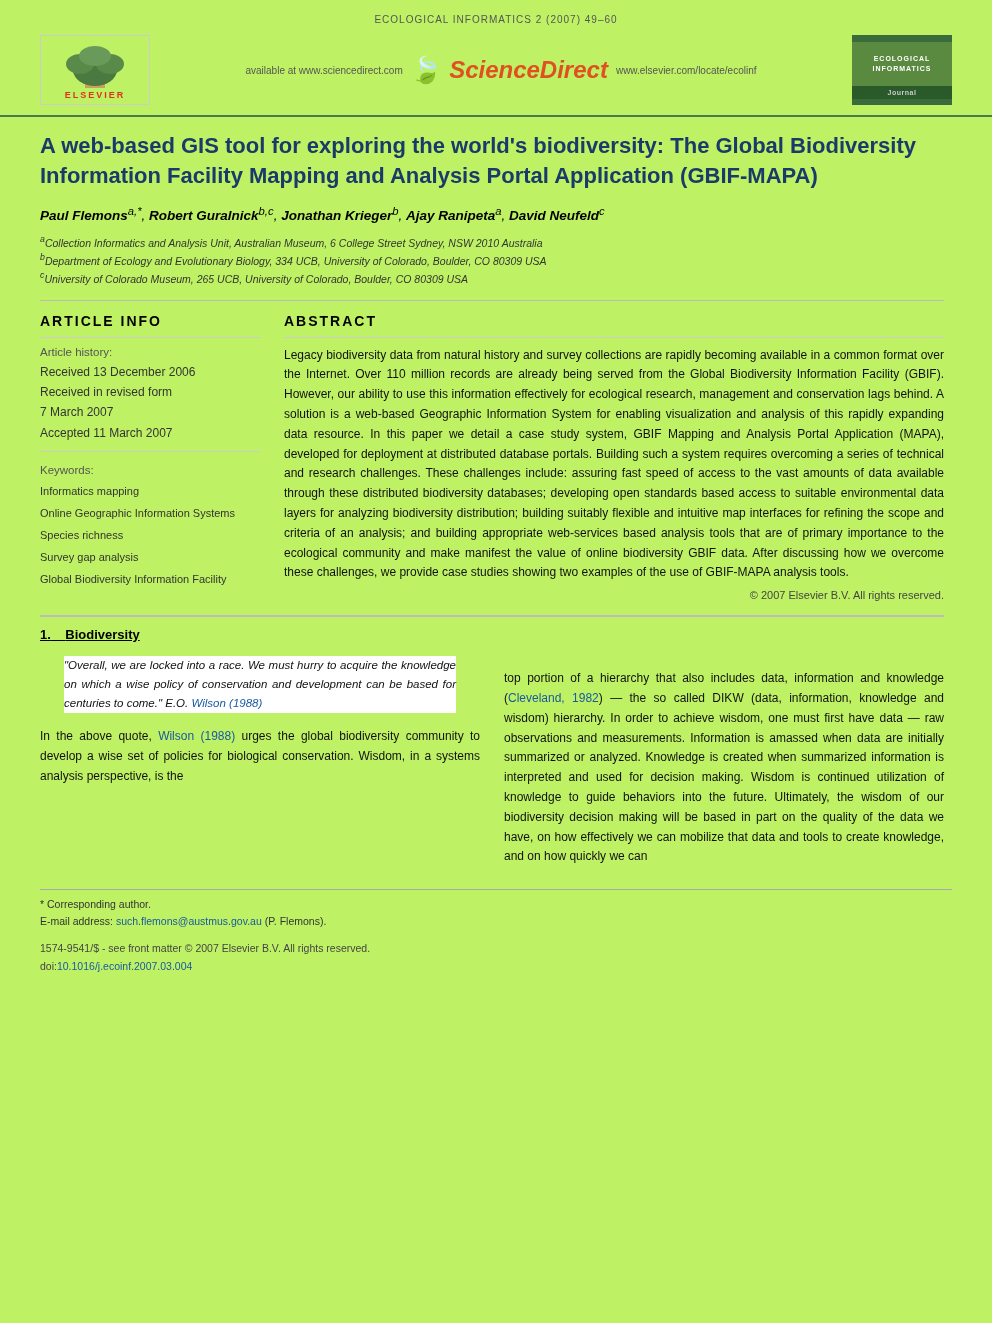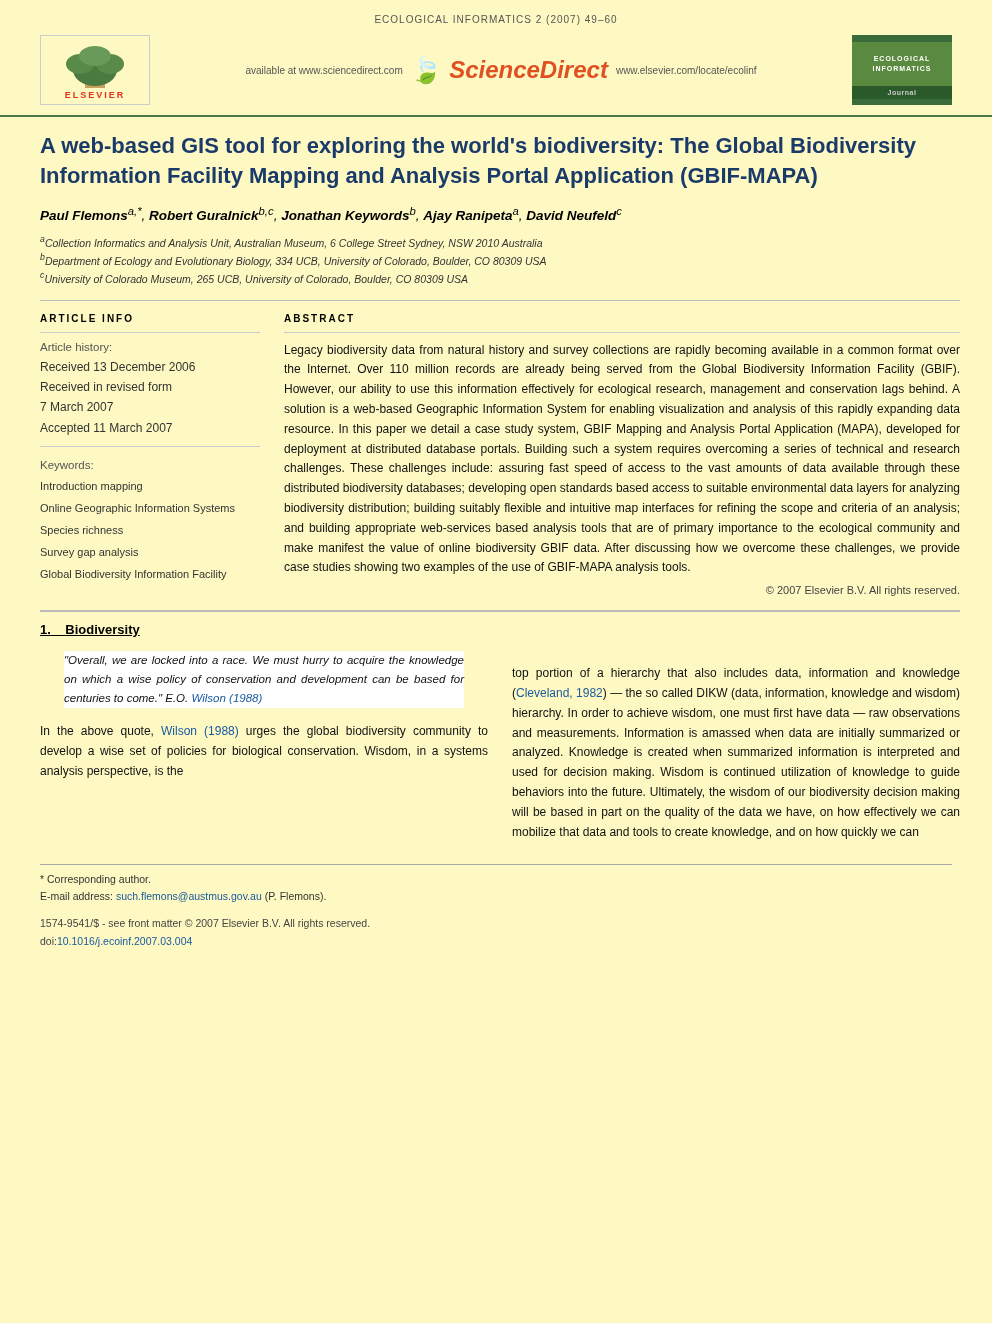--- a/index.html
+++ b/index.html
@@ -7,21 +7,21 @@
       background: #fff;
       font-family: 'Times New Roman', Times, serif;
       font-size: 13px;
       color: #000;
       width: 992px;
       min-height: 1323px;
     }
     .page {
       width: 992px;
       min-height: 1323px;
-      background: #fef9c3;
+      background: #bef264;
       padding: 0;
     }
     
     .journal-header {
       border-bottom: 2px solid #4a7a4a;
       padding: 8px 40px 0 40px;
     }
     .journal-top-bar {
       text-align: center;
       font-size: 10px;
@@ -97,21 +97,21 @@
       font-size: 8px;
       font-family: Arial, sans-serif;
       font-weight: bold;
       letter-spacing: 0.5px;
       text-align: center;
       position: relative;
       overflow: hidden;
     }
     
     .main-content {
-      padding: 14px 32px 0 40px;
+      padding: 14px 48px 0 40px;
     }
     .article-title {
       font-size: 22px;
       font-weight: bold;
       color: #1a3a6a;
       line-height: 1.35;
       margin-bottom: 14px;
       font-family: Arial, sans-serif;
     }
     .authors {
@@ -145,21 +145,21 @@
       min-width: 220px;
       font-size: 11.5px;
       font-family: Arial, sans-serif;
     }
     .right-col {
       flex: 1;
       font-size: 12px;
       font-family: Arial, sans-serif;
     }
     .section-heading {
-      font-size: 10px;
+      font-size: 14px;
       letter-spacing: 2px;
       font-weight: bold;
       font-family: Arial, sans-serif;
       text-transform: uppercase;
       margin-bottom: 8px;
       color: #000;
     }
     .article-history h4 {
       font-weight: normal;
       font-size: 11.5px;
@@ -311,21 +311,21 @@
         </div>
       </div>
     </div>
   </div>
 
   <div class="main-content">
 
     <h1 class="article-title">A web-based GIS tool for exploring the world's biodiversity: The Global Biodiversity Information Facility Mapping and Analysis Portal Application (GBIF-MAPA)</h1>
 
     <p class="authors">
-      <em><b>Paul Flemons</b><sup>a,</sup><sup>*</sup>, <b>Robert Guralnick</b><sup>b,c</sup>, <b>Jonathan Keywords</b><sup>b</sup>, <b>Ajay Ranipeta</b><sup>a</sup>, <b>David Neufeld</b><sup>c</sup></em>
+      <em><b>Paul Flemons</b><sup>a,</sup><sup>*</sup>, <b>Robert Guralnick</b><sup>b,c</sup>, <b>Jonathan Krieger</b><sup>b</sup>, <b>Ajay Ranipeta</b><sup>a</sup>, <b>David Neufeld</b><sup>c</sup></em>
     </p>
 
     <div class="affiliations">
       <p><sup>a</sup><span>Collection Informatics and Analysis Unit, Australian Museum, 6 College Street Sydney, NSW 2010 Australia</span></p>
       <p><sup>b</sup><span>Department of Ecology and Evolutionary Biology, 334 UCB, University of Colorado, Boulder, CO 80309 USA</span></p>
       <p><sup>c</sup><span>University of Colorado Museum, 265 UCB, University of Colorado, Boulder, CO 80309 USA</span></p>
     </div>
 
     <hr class="divider-line">
 
@@ -337,21 +337,21 @@
         <div class="article-history">
           <h4>Article history:</h4>
           <p>Received 13 December 2006</p>
           <p>Received in revised form</p>
           <p>7 March 2007</p>
           <p>Accepted 11 March 2007</p>
         </div>
         <hr class="col-divider">
         <div class="keywords-section">
           <h4>Keywords:</h4>
-          <p>Introduction mapping</p>
+          <p>Informatics mapping</p>
           <p>Online Geographic Information Systems</p>
           <p>Species richness</p>
           <p>Survey gap analysis</p>
           <p>Global Biodiversity Information Facility</p>
         </div>
       </div>
 
       <div class="right-col">
         <div class="section-heading">ABSTRACT</div>
         <hr class="col-divider">

